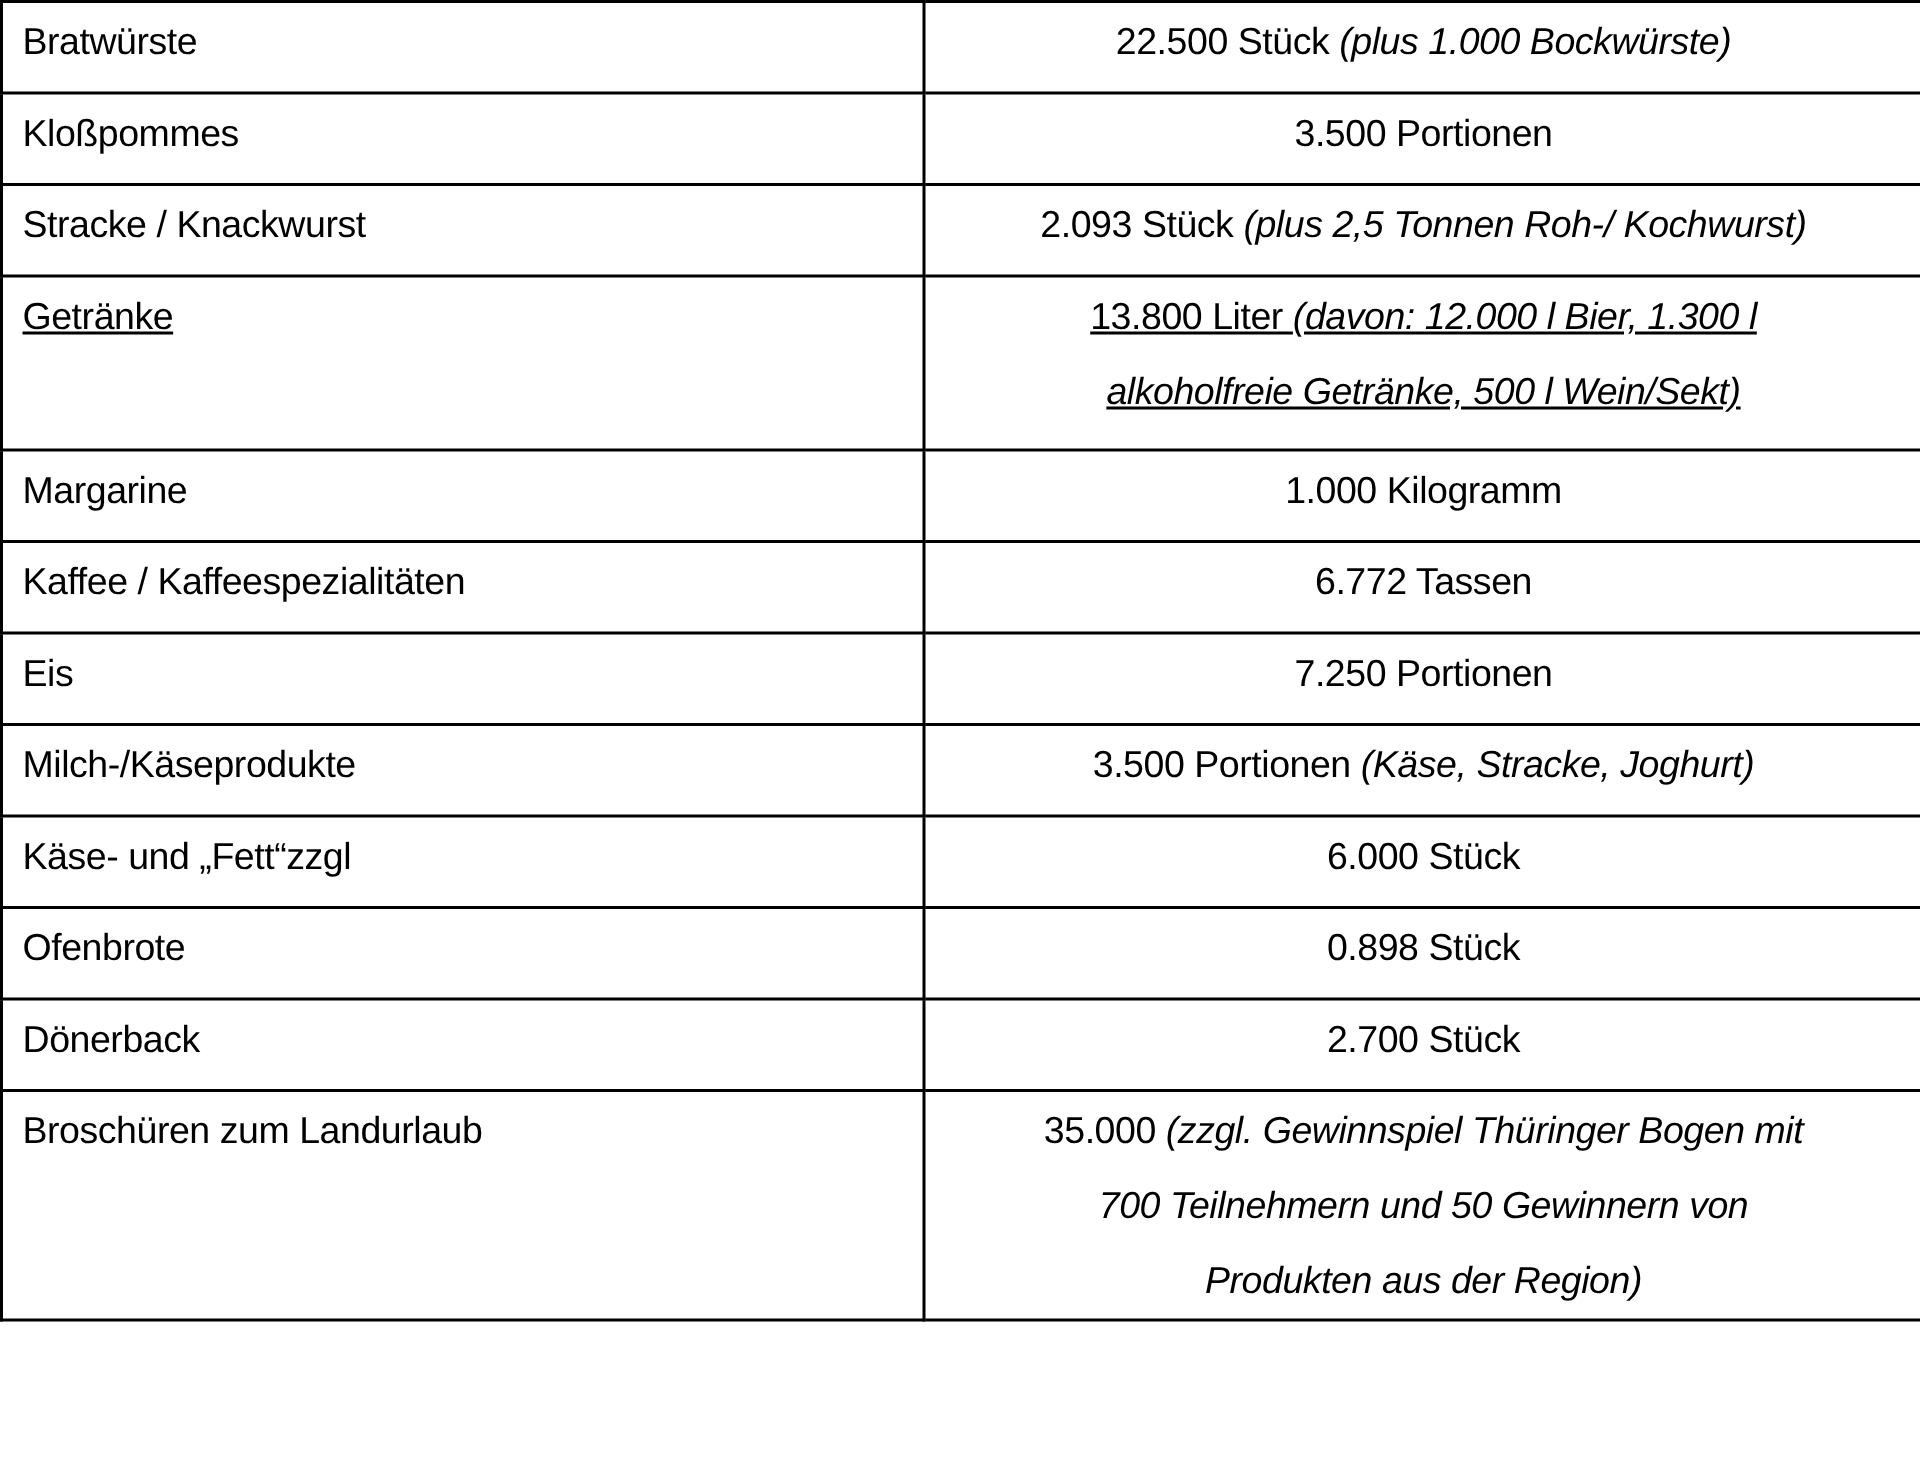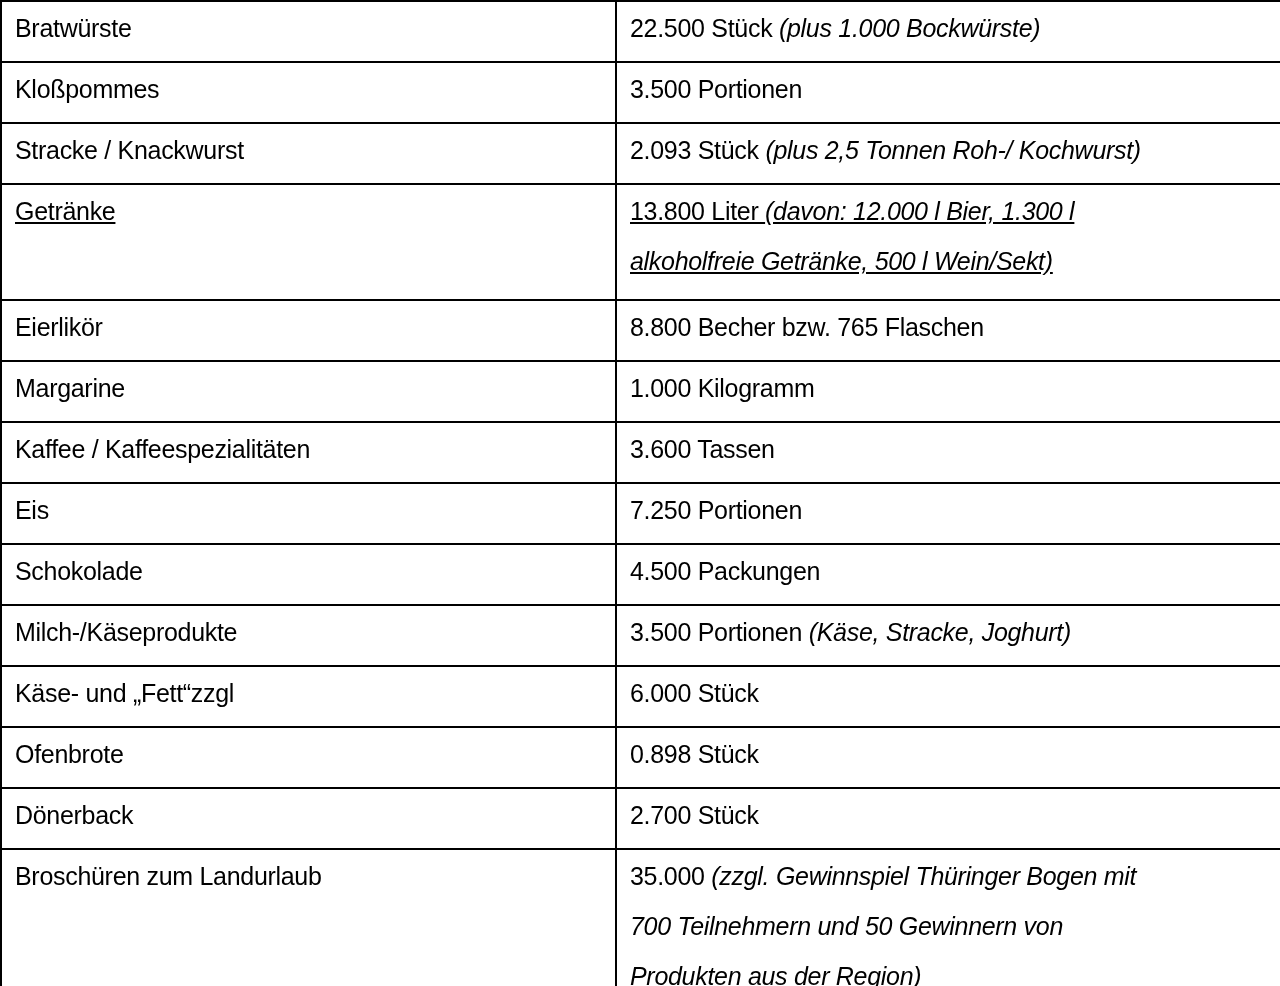--- a/index.html
+++ b/index.html
@@ -25,20 +25,21 @@
     vertical-align: top;
     padding: 1px 13px 0 13px;
     font-size: 25px;
     letter-spacing: -0.3px;
     line-height: 50px;
     color: #000;
     overflow: hidden;
   }
   table.doc-table td:last-child {
     border-right: 0;
+    text-align: center;
   }
   table.doc-table tr {
     height: 61px;
   }
   table.doc-table tr.tall {
     height: 116px;
     text-decoration: underline;
   }
   table.doc-table tr.xtall {
     height: auto;
@@ -66,38 +67,30 @@
   </tr>
       <tr>
     <td>Stracke / Knackwurst</td>
     <td><span>2.093 Stück </span><span class="italic">(plus 2,5 Tonnen Roh-/ Kochwurst)</span></td>
   </tr>
       <tr class="tall">
     <td>Getränke</td>
     <td><span>13.800 Liter </span><span class="italic">(davon: 12.000 l Bier, 1.300 l</span><br><span class="italic">alkoholfreie Getränke, 500 l Wein/Sekt)</span></td>
   </tr>
       <tr>
-    <td>Eierlikör</td>
-    <td><span>8.800 Becher bzw. 765 Flaschen</span></td>
-  </tr>
-      <tr>
     <td>Margarine</td>
     <td><span>1.000 Kilogramm</span></td>
   </tr>
       <tr>
     <td>Kaffee / Kaffeespezialitäten</td>
-    <td><span>3.600 Tassen</span></td>
+    <td><span>6.772 Tassen</span></td>
   </tr>
       <tr>
     <td>Eis</td>
     <td><span>7.250 Portionen</span></td>
-  </tr>
-      <tr>
-    <td>Schokolade</td>
-    <td><span>4.500 Packungen</span></td>
   </tr>
       <tr>
     <td>Milch-/Käseprodukte</td>
     <td><span>3.500 Portionen </span><span class="italic">(Käse, Stracke, Joghurt)</span></td>
   </tr>
       <tr>
     <td>Käse- und „Fett“zzgl</td>
     <td><span>6.000 Stück</span></td>
   </tr>
       <tr>

